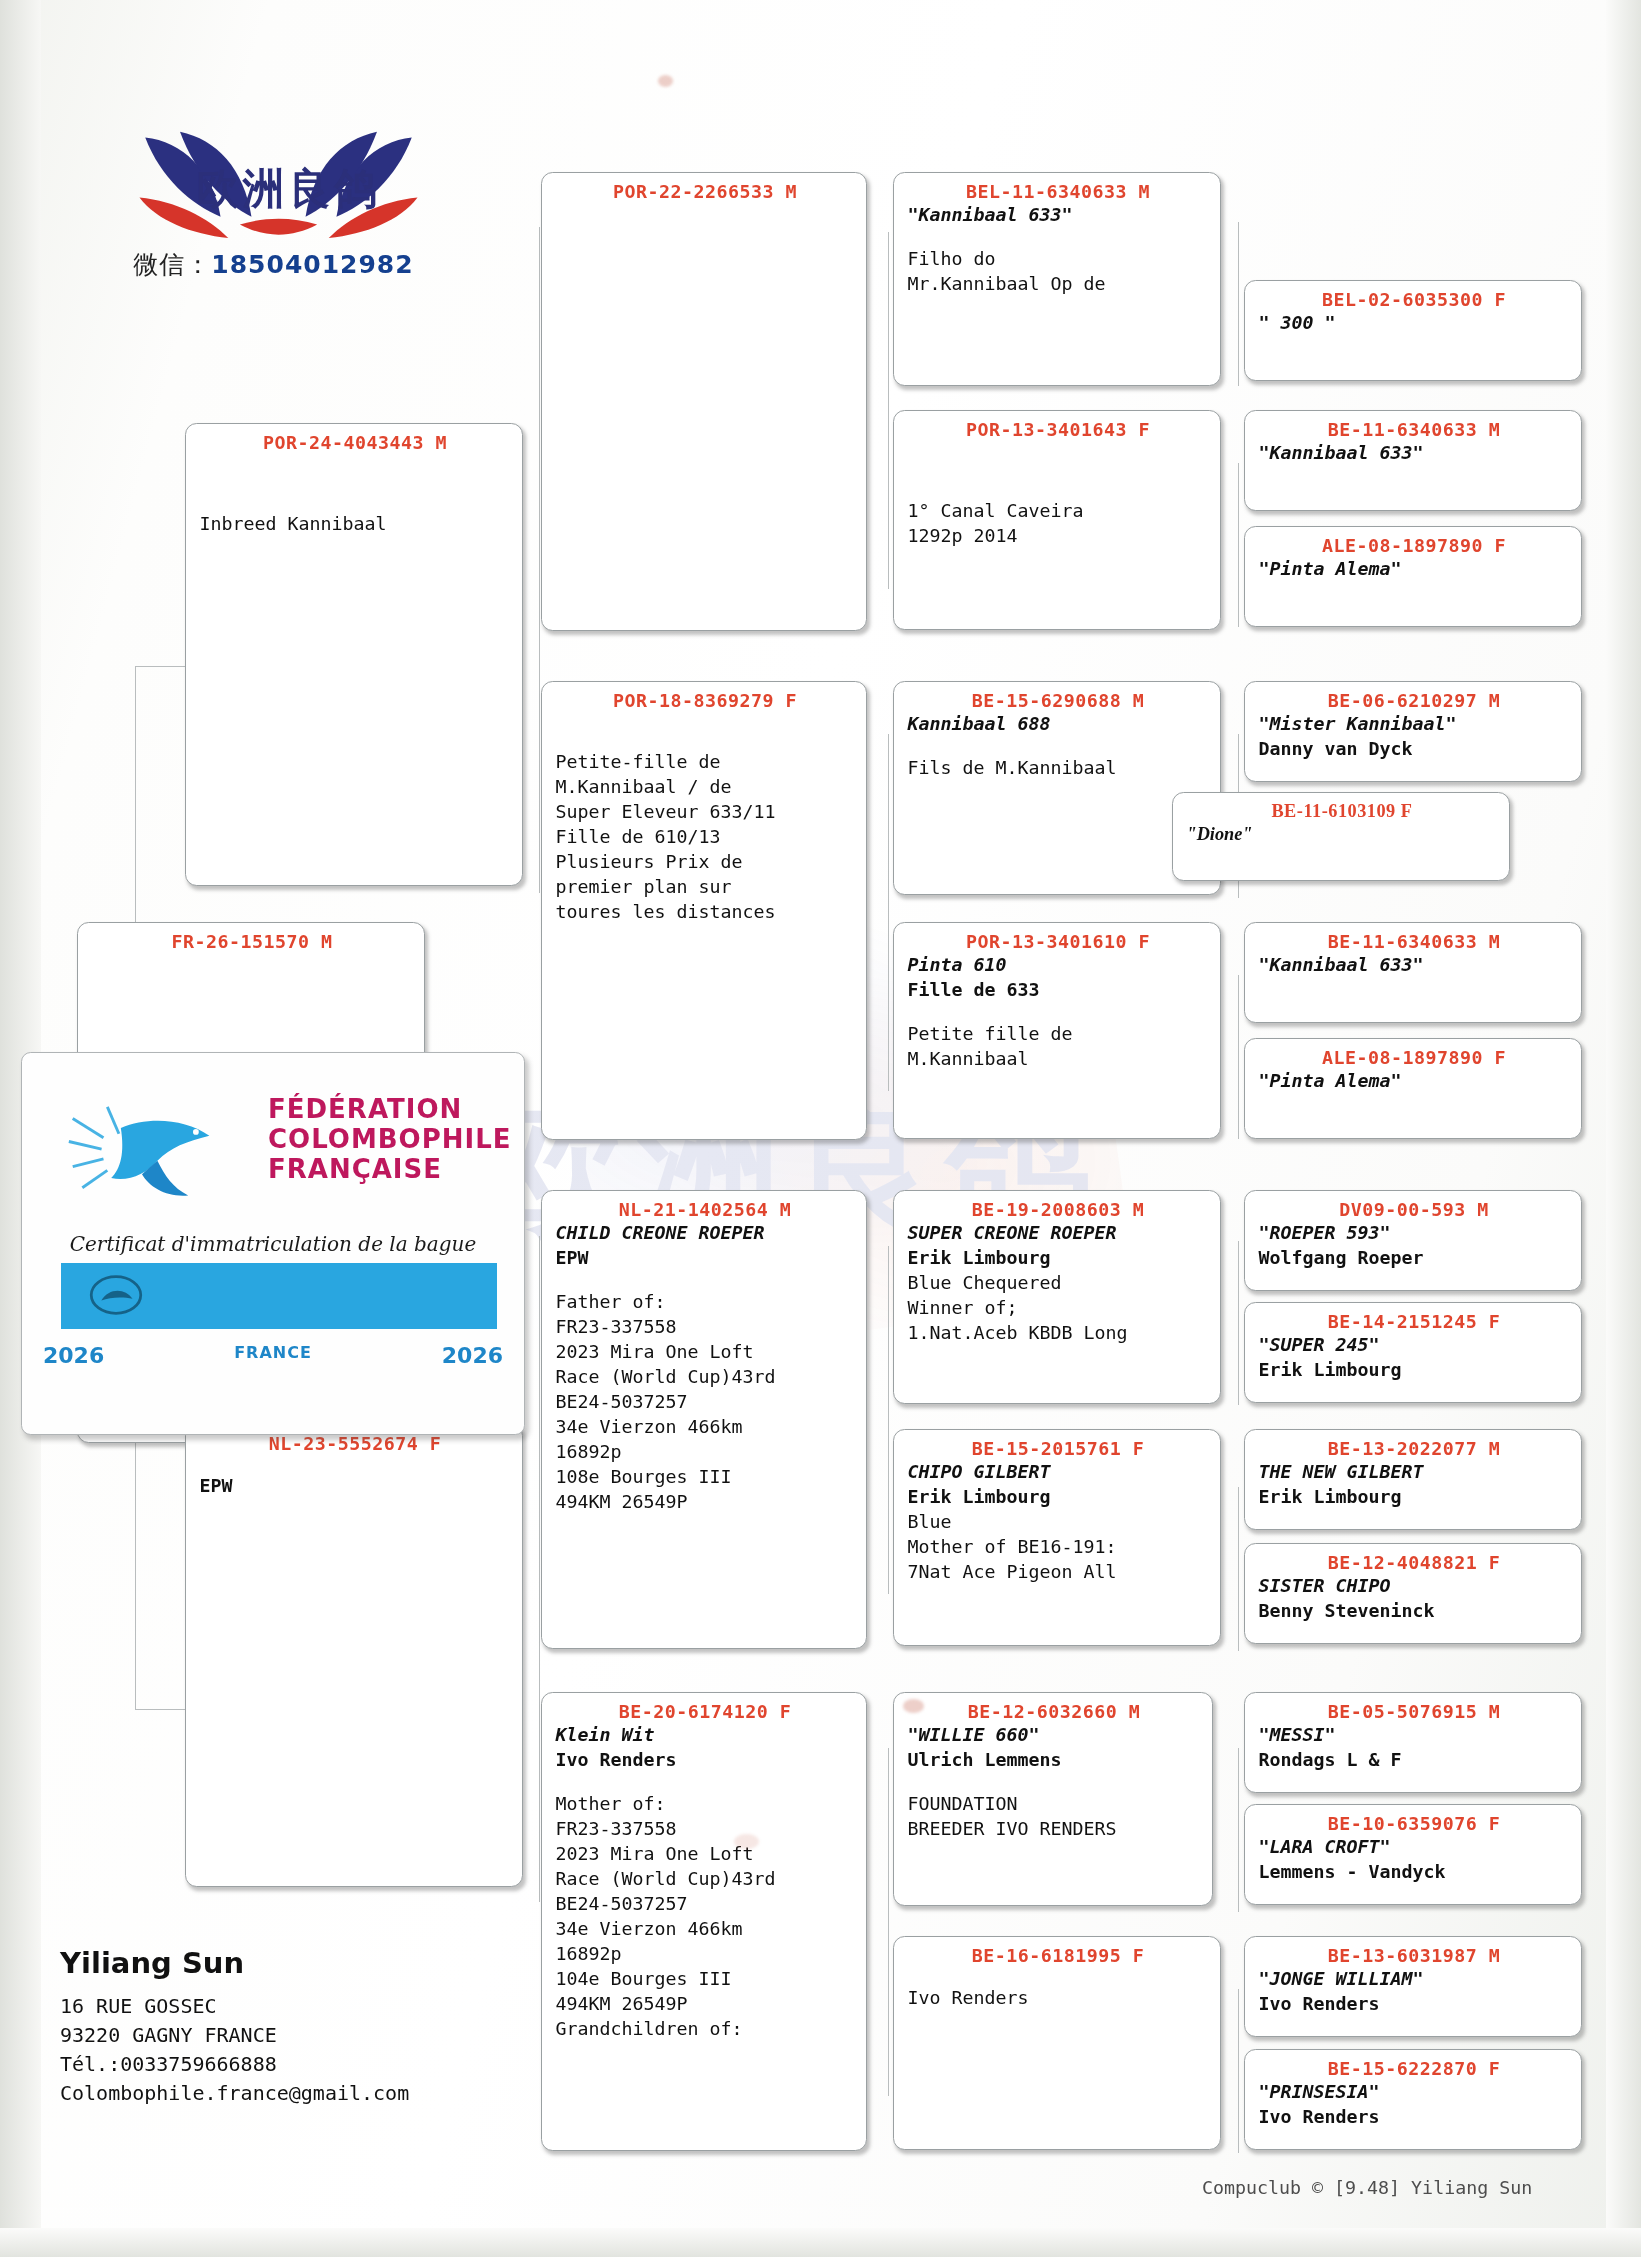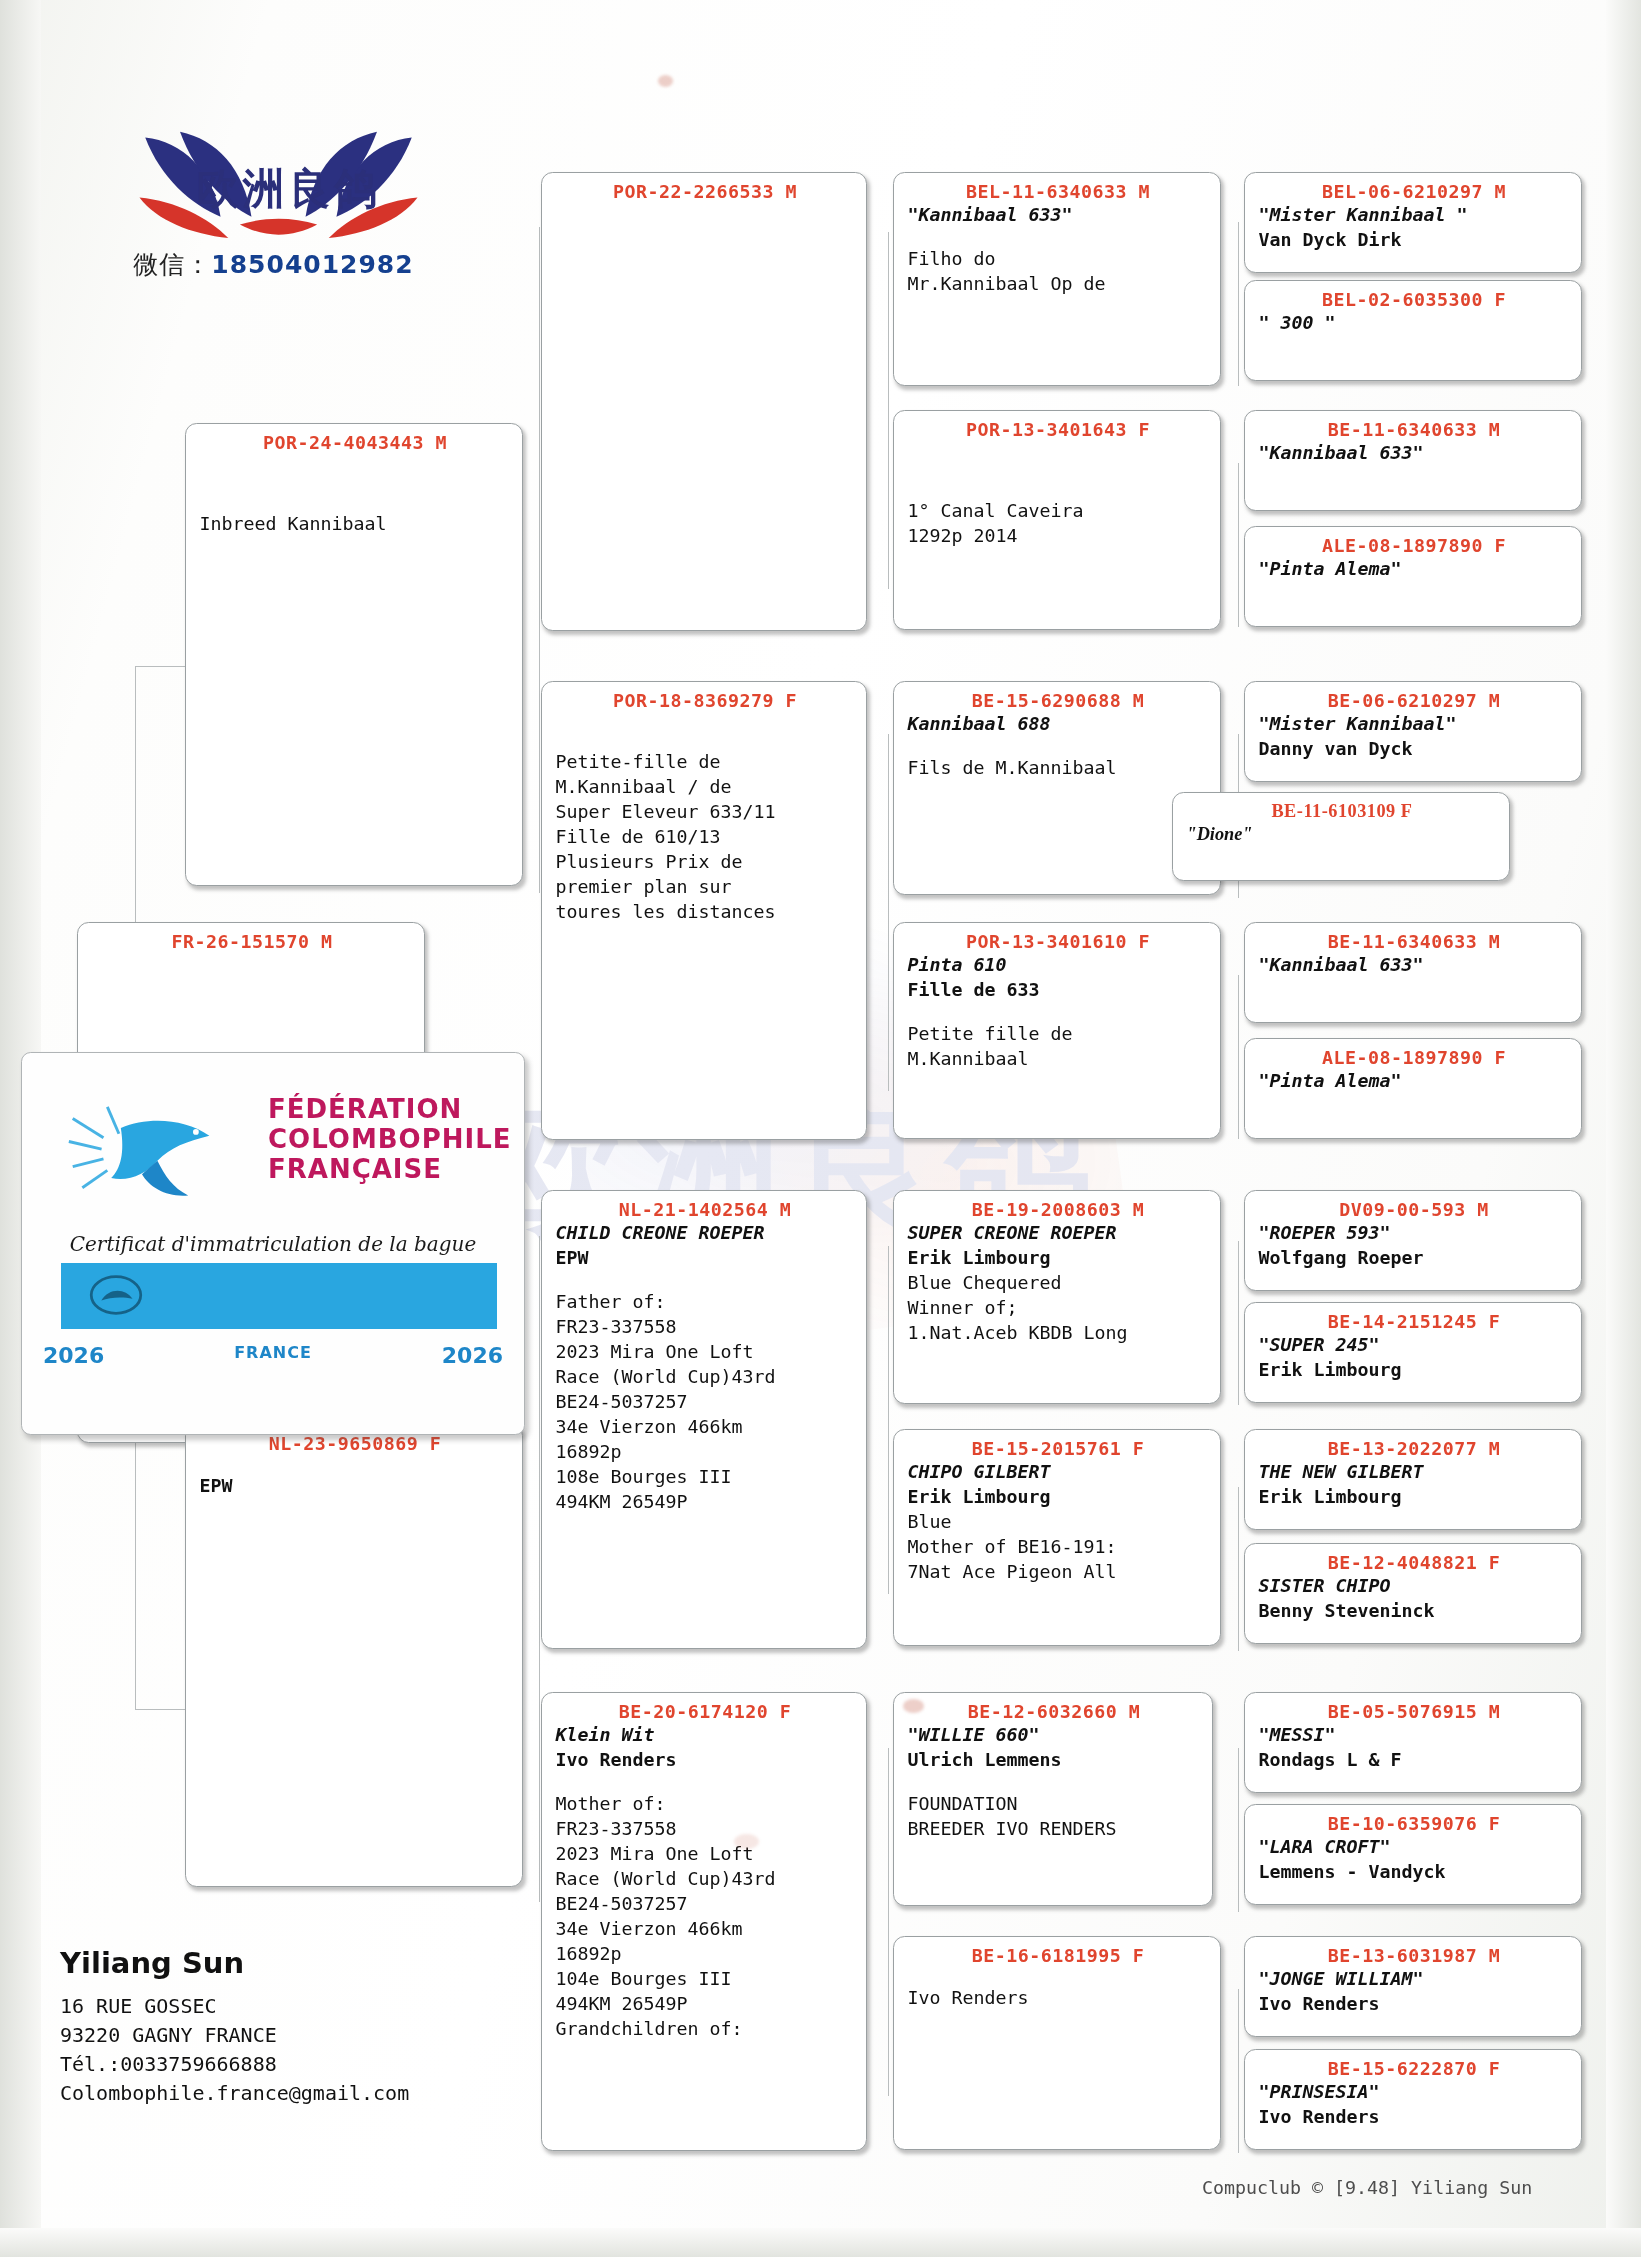--- a/index.html
+++ b/index.html
@@ -173,21 +173,21 @@
 
   <div class="card" style="left:185px;top:423px;width:338px;height:463px;">
     <div class="ring center">POR-24-4043443 M</div>
     <div class="gap"></div>
       <div class="gap"></div>
       <div class="gap"></div>
     <div class="lines">Inbreed Kannibaal</div>
   </div>
 
   <div class="card" style="left:185px;top:1424px;width:338px;height:463px;">
-    <div class="ring center">NL-23-9650869 F</div>
+    <div class="ring center">NL-23-5552674 F</div>
     <div class="gap"></div>
     <div class="lines b">EPW</div>
   </div>
 
   <div class="card" style="left:541px;top:172px;width:326px;height:459px;">
     <div class="ring center">POR-22-2266533 M</div>
     <div class="gap"></div>
       <div class="gap"></div>
       <div class="gap"></div>
   </div>
@@ -297,25 +297,20 @@
     <div class="lines">FOUNDATION
 BREEDER IVO RENDERS</div>
   </div>
 
   <div class="card" style="left:893px;top:1936px;width:328px;height:214px;">
     <div class="ring center">BE-16-6181995 F</div>
     <div class="gap"></div>
     <div class="lines">Ivo Renders</div>
   </div>
 
-  <div class="card" style="left:1244px;top:172px;width:338px;height:101px;">
-    <div class="ring center">BEL-06-6210297 M</div>
-    <div class="lines it">"Mister Kannibaal "</div>
-    <div class="lines b">Van Dyck Dirk</div>
-  </div>
   <div class="card" style="left:1244px;top:280px;width:338px;height:101px;">
     <div class="ring center">BEL-02-6035300 F</div>
     <div class="lines it">" 300 "</div>
   </div>
   <div class="card" style="left:1244px;top:410px;width:338px;height:101px;">
     <div class="ring center">BE-11-6340633 M</div>
     <div class="lines it">"Kannibaal 633"</div>
   </div>
   <div class="card" style="left:1244px;top:526px;width:338px;height:101px;">
     <div class="ring center">ALE-08-1897890 F</div>

